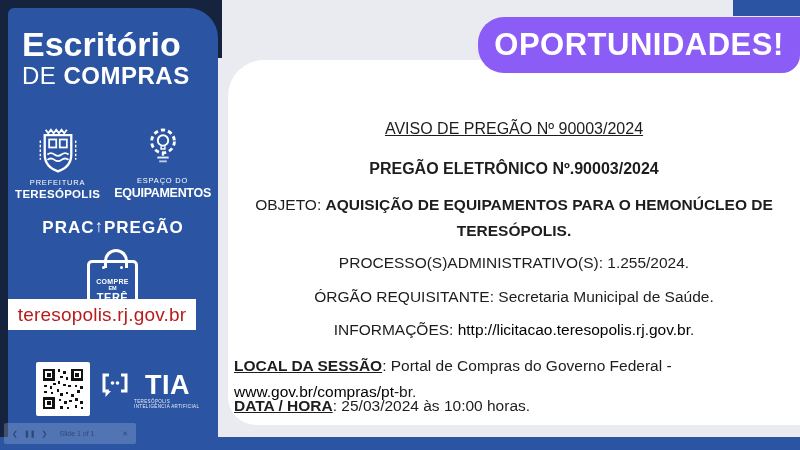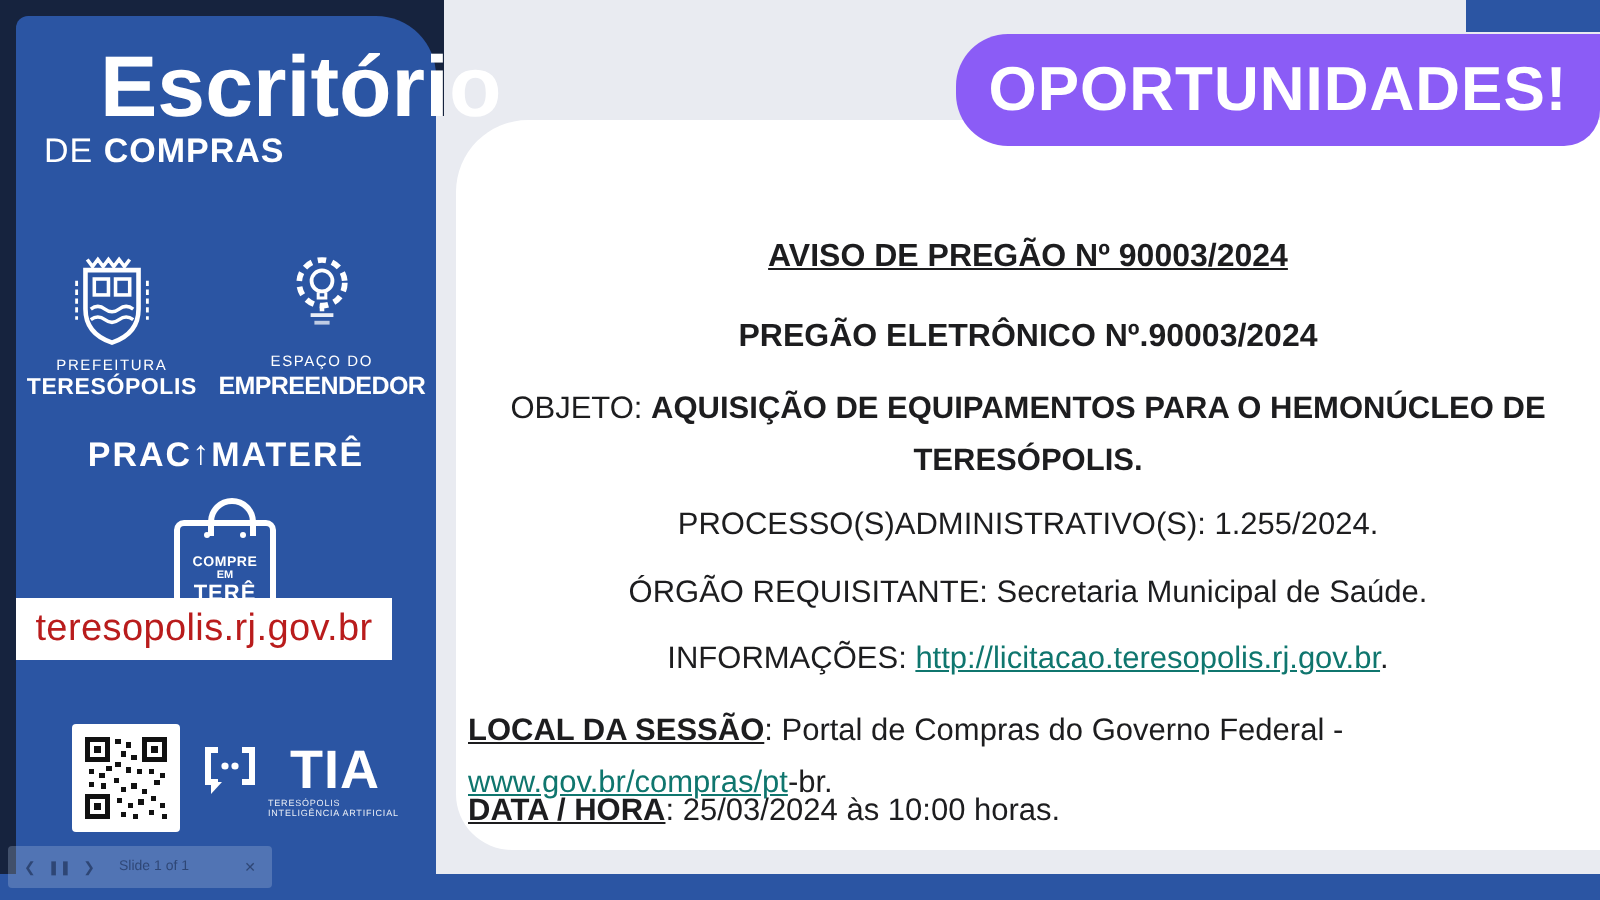--- a/index.html
+++ b/index.html
@@ -14,22 +14,22 @@
   
   .bg-navy-top{position:absolute;left:0;top:0;width:222px;height:58px;background:#16233E;}
   .bg-navy-left{position:absolute;left:0;top:0;width:10px;height:437px;background:#16233E;}
   .corner-blue{position:absolute;left:733px;top:0;width:67px;height:16px;background:#2B55A3;}
   .bottom-bar{position:absolute;left:0;top:437px;width:800px;height:13px;background:#2B55A3;}
 
   
   .sidebar{position:absolute;left:8px;top:8px;width:210px;height:429px;
     background:#2B55A3;border-radius:6px 30px 0 0;color:#fff;}
   .brand{position:absolute;left:14px;top:18px;width:184px;text-align:left;}
-  .brand-line1{font-size:43px;font-weight:bold;letter-spacing:0px;line-height:36px;margin-left:28px;}
-  .brand-line2{font-size:17px;letter-spacing:0.5px;line-height:28px;}
+  .brand-line1{font-size:34px;font-weight:bold;letter-spacing:0px;line-height:36px;}
+  .brand-line2{font-size:24px;letter-spacing:0.5px;line-height:28px;}
   .brand-line2 .b{font-weight:bold;}
 
   .logo-row{position:absolute;left:0;top:118px;width:210px;display:flex;justify-content:space-around;align-items:flex-end;}
   .logo{text-align:center;}
   .logo .icn{display:block;margin:0 auto 4px auto;}
   .logo .l1{font-size:7.5px;letter-spacing:0.8px;}
   .logo .l2{font-size:11.5px;font-weight:bold;letter-spacing:0.3px;margin-top:1px;}
   .logo.emp .l2{font-size:12.5px;letter-spacing:-0.3px;}
 
   .pracima{position:absolute;left:0;top:210px;width:210px;text-align:center;
@@ -67,30 +67,30 @@
   .slide-controls .lbl{margin-left:6px;white-space:nowrap;}
   .slide-controls .close{margin-left:auto;}
 
   
   .card{position:absolute;left:228px;top:60px;width:572px;height:365px;background:#FFFFFF;
     border-radius:36px 0 0 28px;color:#1D1D1F;}
   .line{position:absolute;left:0;right:0;font-size:15.5px;line-height:26px;}
   .line.c{text-align:center;padding:0 6px;}
   .line.l{left:6px;right:4px;text-align:left;}
   .t-bold{font-weight:bold;}
-  .t1{top:56px;font-size:16px;font-weight:bold;text-decoration:underline;}
+  .t1{top:56px;font-size:16px;font-weight:normal;text-decoration:underline;}
   .t2{top:96px;font-size:16px;font-weight:bold;}
   .t3{top:132px;}
   .t4{top:190px;}
   .t5{top:224px;}
   .t6{top:257px;}
   .t7{top:293px;}
   .t8{top:333px;}
   .u{text-decoration:underline;}
-  a.lnk, .lnk{color:#0f766e;text-decoration:underline;cursor:pointer;}
+  a.lnk, .lnk{color:#000000;cursor:pointer;}
 
   
   .banner{position:absolute;left:478px;top:17px;width:322px;height:56px;background:#8b5cf6;
     border-radius:26px 0 18px 26px;display:flex;align-items:center;justify-content:center;}
   .banner span{color:#fff;font-size:31px;font-weight:bold;letter-spacing:0.5px;}
 </style>
 </head>
 <body>
 
 <div class="stage">
@@ -127,26 +127,26 @@
       <div class="logo emp">
         <svg class="icn" width="38" height="46" viewBox="0 0 40 48" fill="none" stroke="#fff">
           <circle cx="20" cy="16" r="12" stroke-width="3" stroke-dasharray="4.5 3.2"></circle>
           <circle cx="20" cy="15" r="5.5" stroke-width="2"></circle>
           <path d="M18 21 v3 h4 v-3" stroke-width="1.6"></path>
           <path d="M20 27 v4" stroke-width="2.4"></path>
           <path d="M14 33 h12" stroke-width="2" opacity="0.9"></path>
           <path d="M16 37 h8" stroke-width="2" opacity="0.7"></path>
         </svg>
         <div class="l1">ESPAÇO DO</div>
-        <div class="l2">EMPREENDEDOR</div>
+        <div class="l2">EQUIPAMENTOS</div>
       </div>
     </div>
 
     <div class="pracima">
-      <span>PRAC</span><span class="arrow">↑</span><span>MATERÊ</span>
+      <span>PRAC</span><span class="arrow">↑</span><span>PREGÃO</span>
     </div>
 
     <div class="bag-wrap">
       <div class="bag">
         <div class="bag-handle"></div>
         <div class="dot d1"></div>
         <div class="dot d2"></div>
         <div class="bl1">COMPRE</div>
         <div class="bl2">EM</div>
         <div class="bl3">TERÊ</div>

